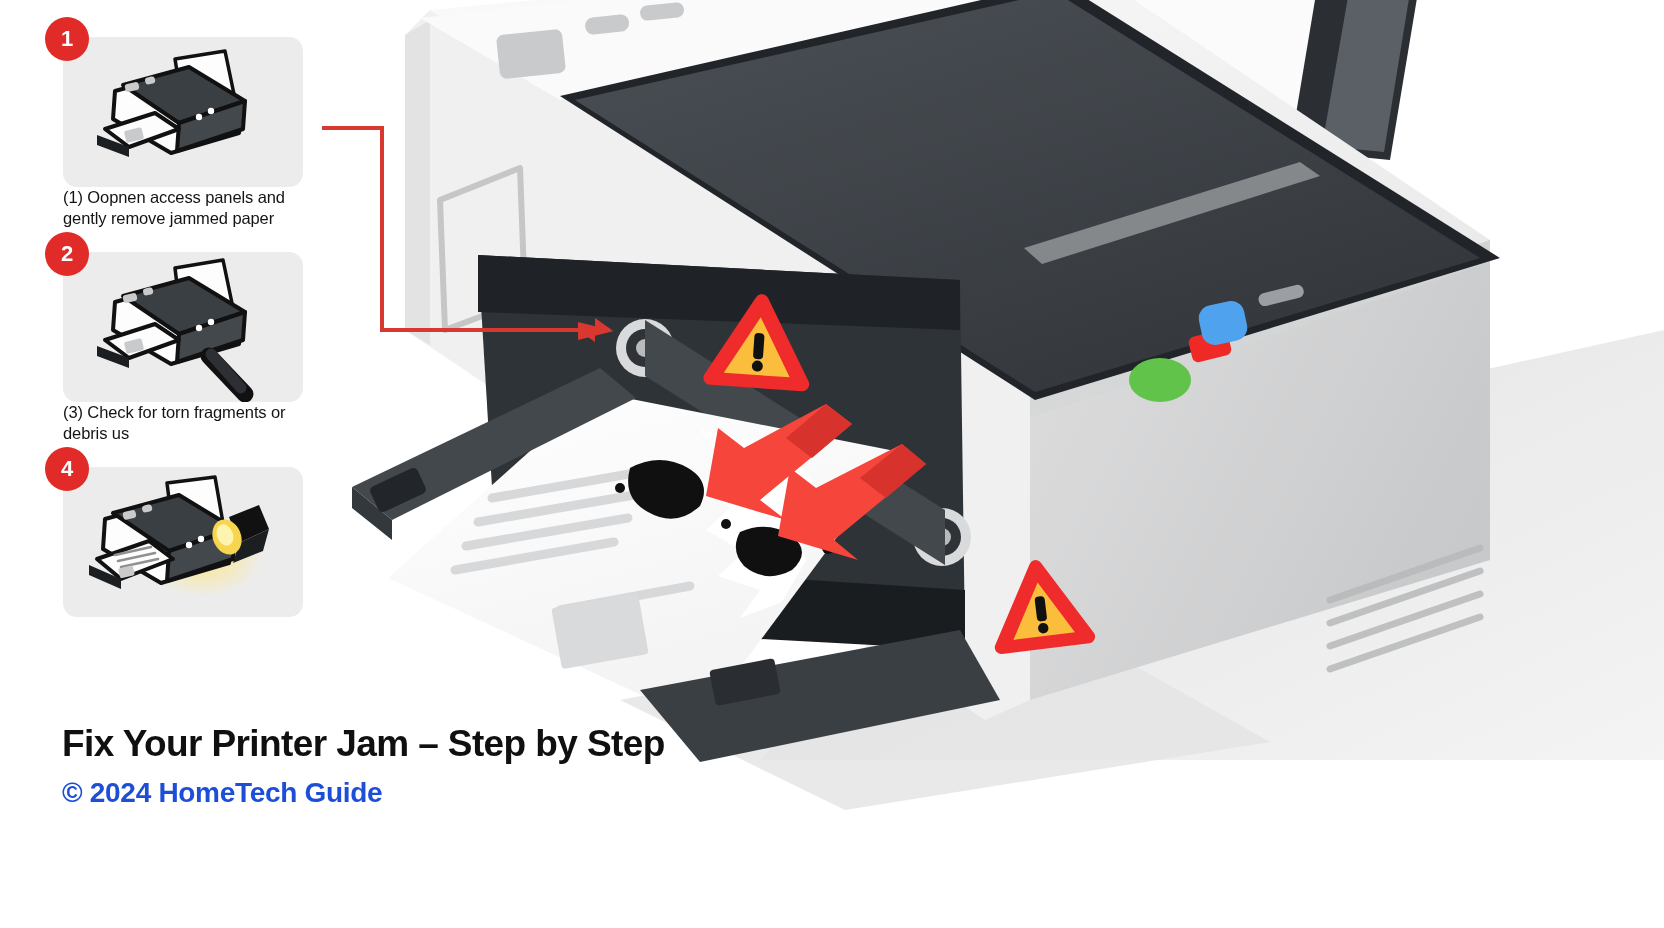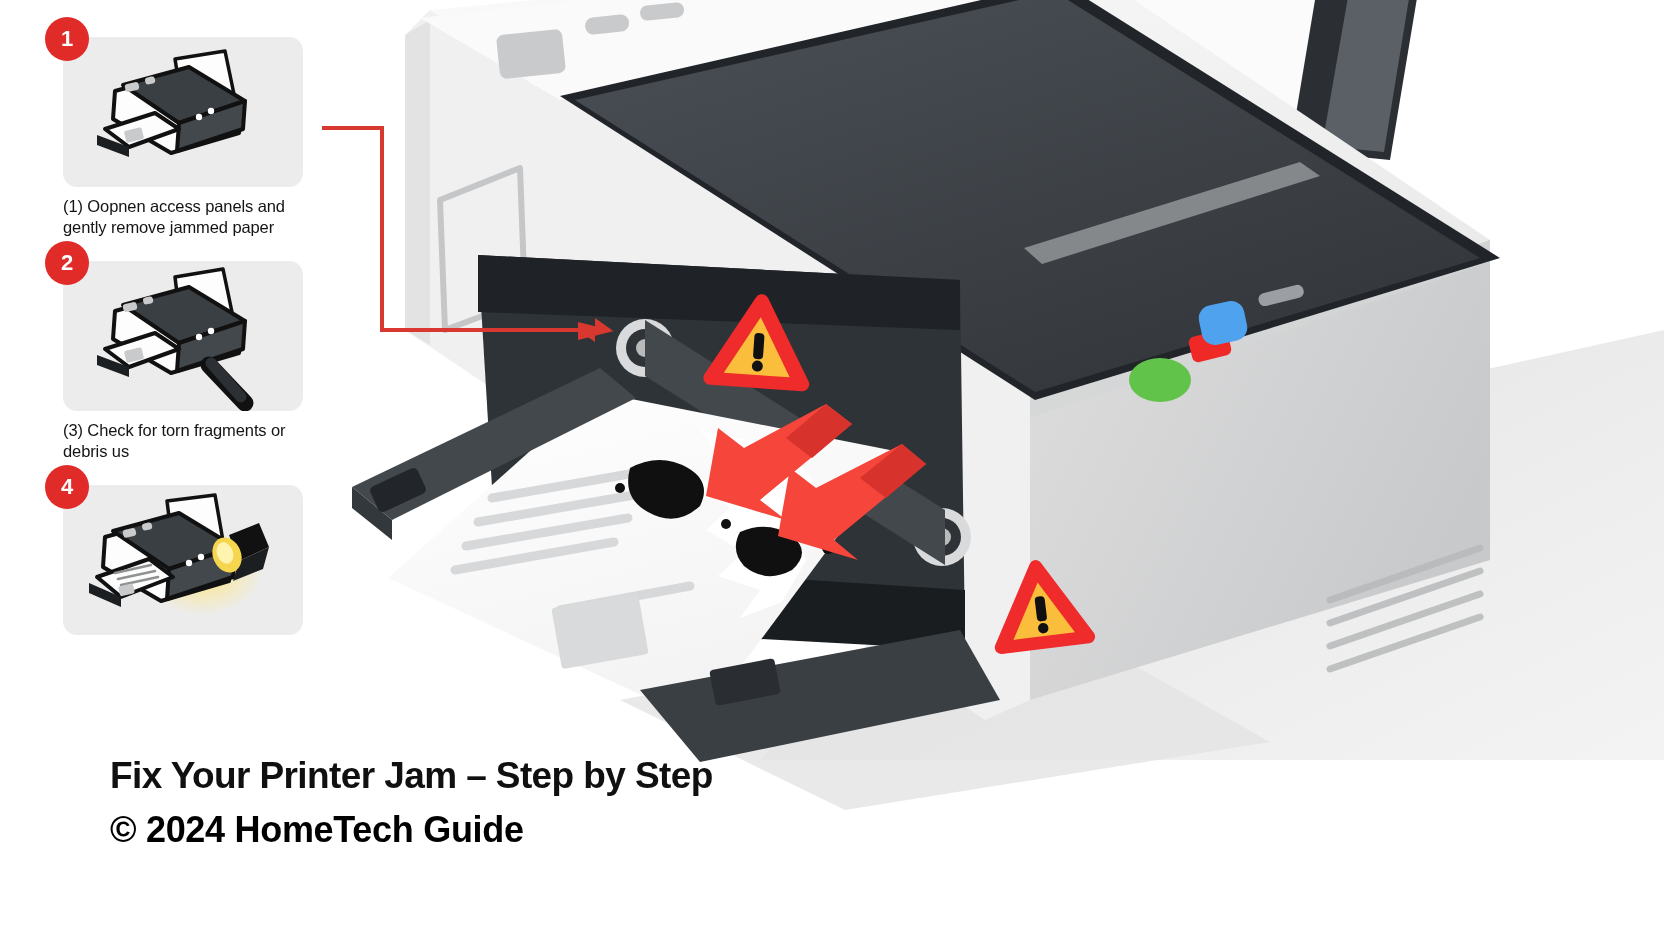--- a/index.html
+++ b/index.html
@@ -19,32 +19,32 @@
     background:#ececec;overflow:visible;
   }
   .card svg{position:absolute;left:0;top:0;width:240px;height:150px;}
   .badge{
     position:absolute;left:-18px;top:-20px;width:44px;height:44px;border-radius:50%;
     background:#e02b28;color:#fff;display:flex;align-items:center;justify-content:center;
     font-size:22px;font-weight:700;line-height:1;z-index:5;
     font-family:"Liberation Sans",sans-serif;
   }
   .caption{
-    margin-top:9px;width:250px;font-size:16.5px;line-height:1.3;color:#141414;
+    width:250px;font-size:16.5px;line-height:1.3;color:#141414;
     font-weight:400;letter-spacing:-0.1px;
   }
 
   
-  .title-block{position:absolute;left:62px;top:756px;z-index:30;margin-left:48px;}
+  .title-block{position:absolute;left:62px;top:724px;z-index:30;}
   .main-title{
     font-size:37px;font-weight:700;color:#101010;letter-spacing:-0.6px;
     white-space:nowrap;line-height:1.1;
   }
   .copyright{
-    margin-top:13px;font-size:36px;font-weight:700;color:#000000;
+    margin-top:13px;font-size:28px;font-weight:700;color:#1d4ed8;
     letter-spacing:-0.3px;white-space:nowrap;line-height:1.1;
   }
 </style>
 </head>
 <body>
 
 <div id="stage">
 
   <svg class="art" viewBox="0 0 1664 928">
     <defs>

